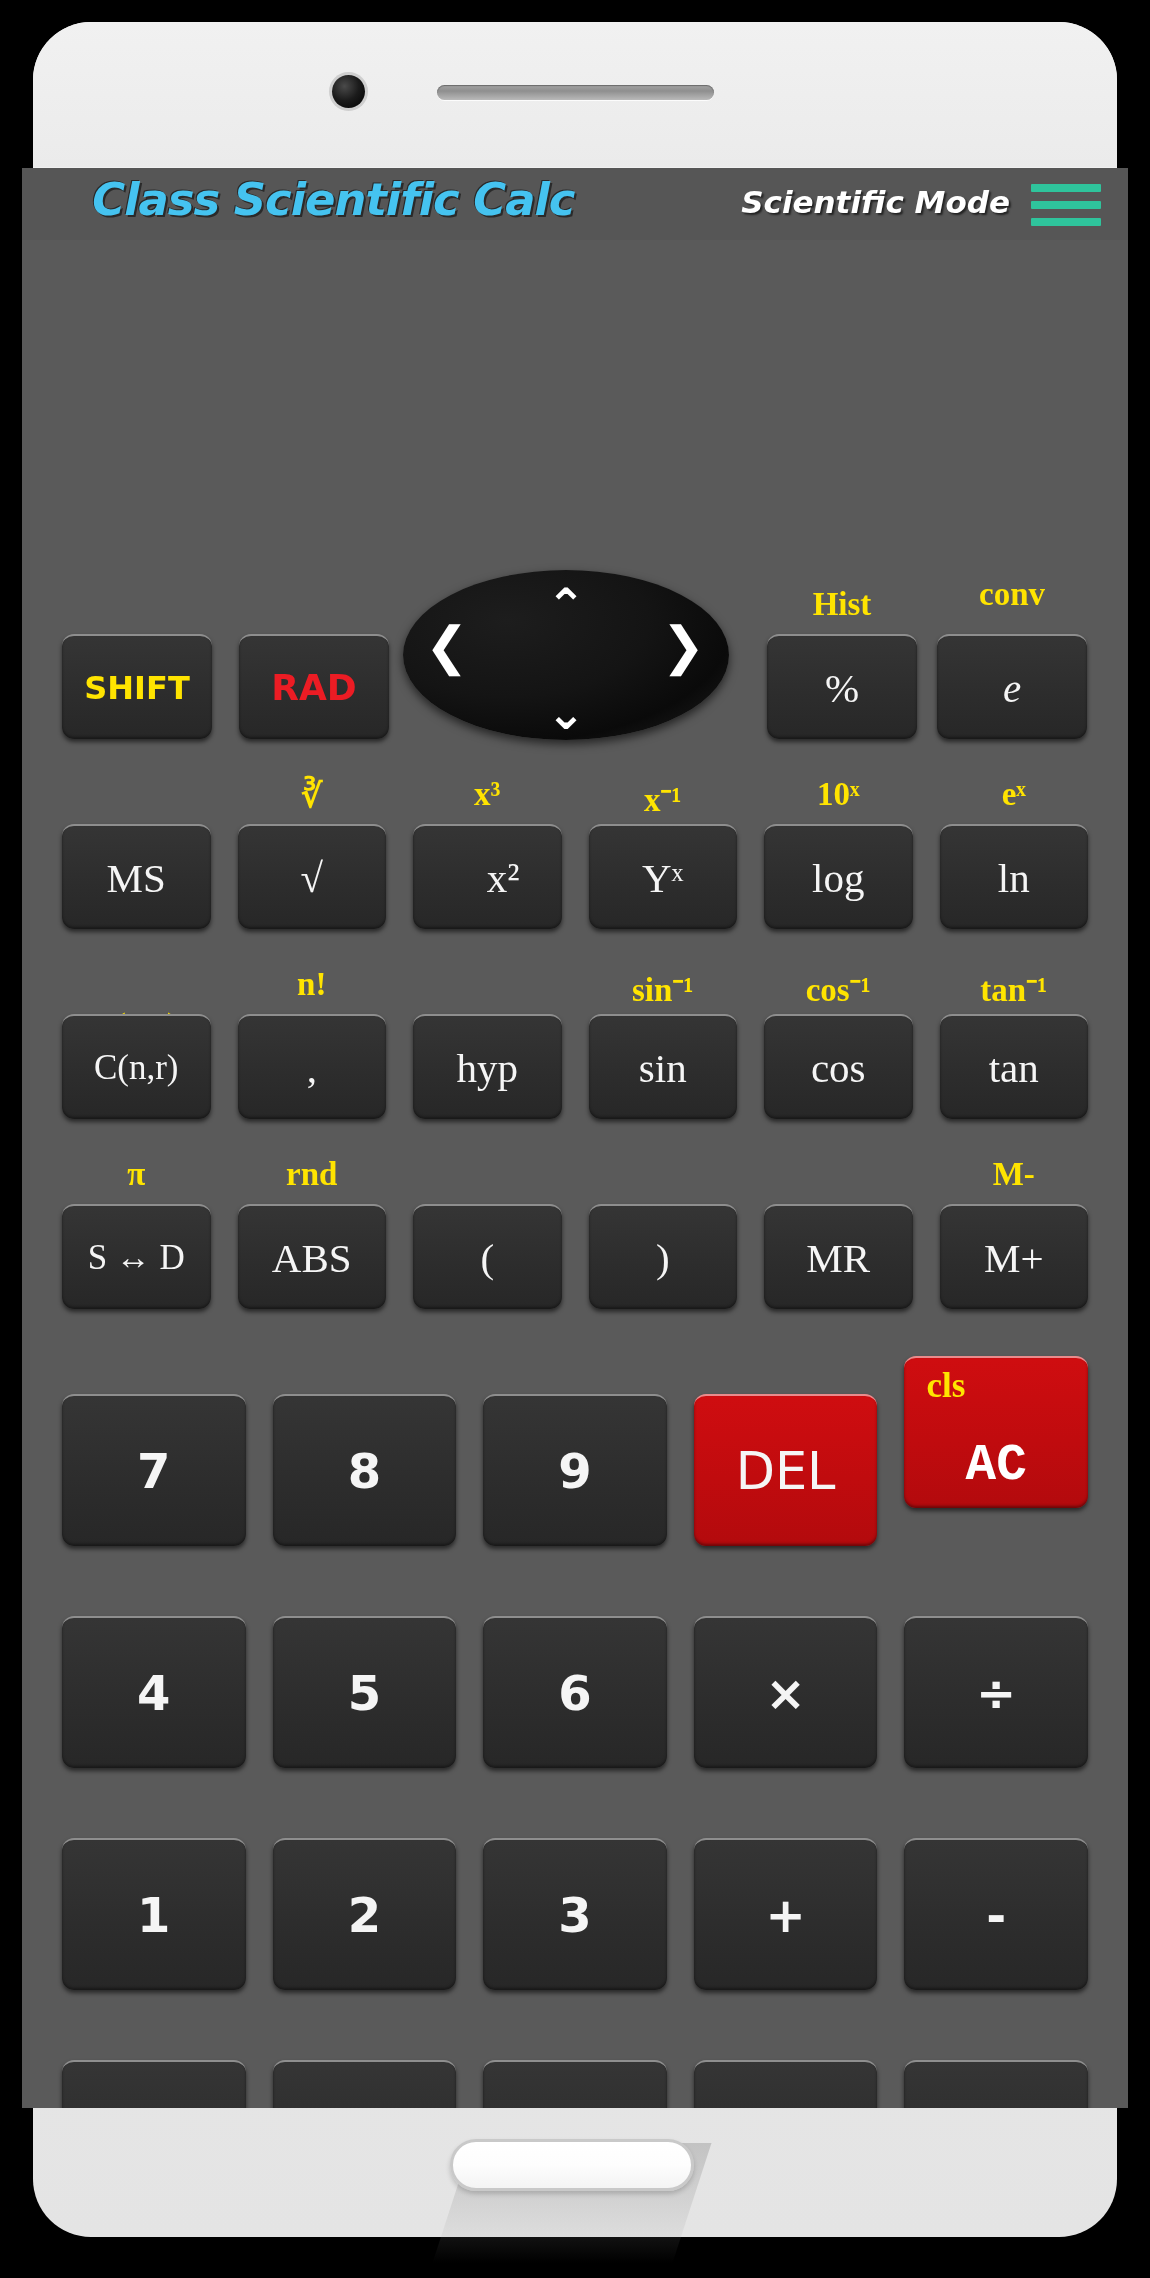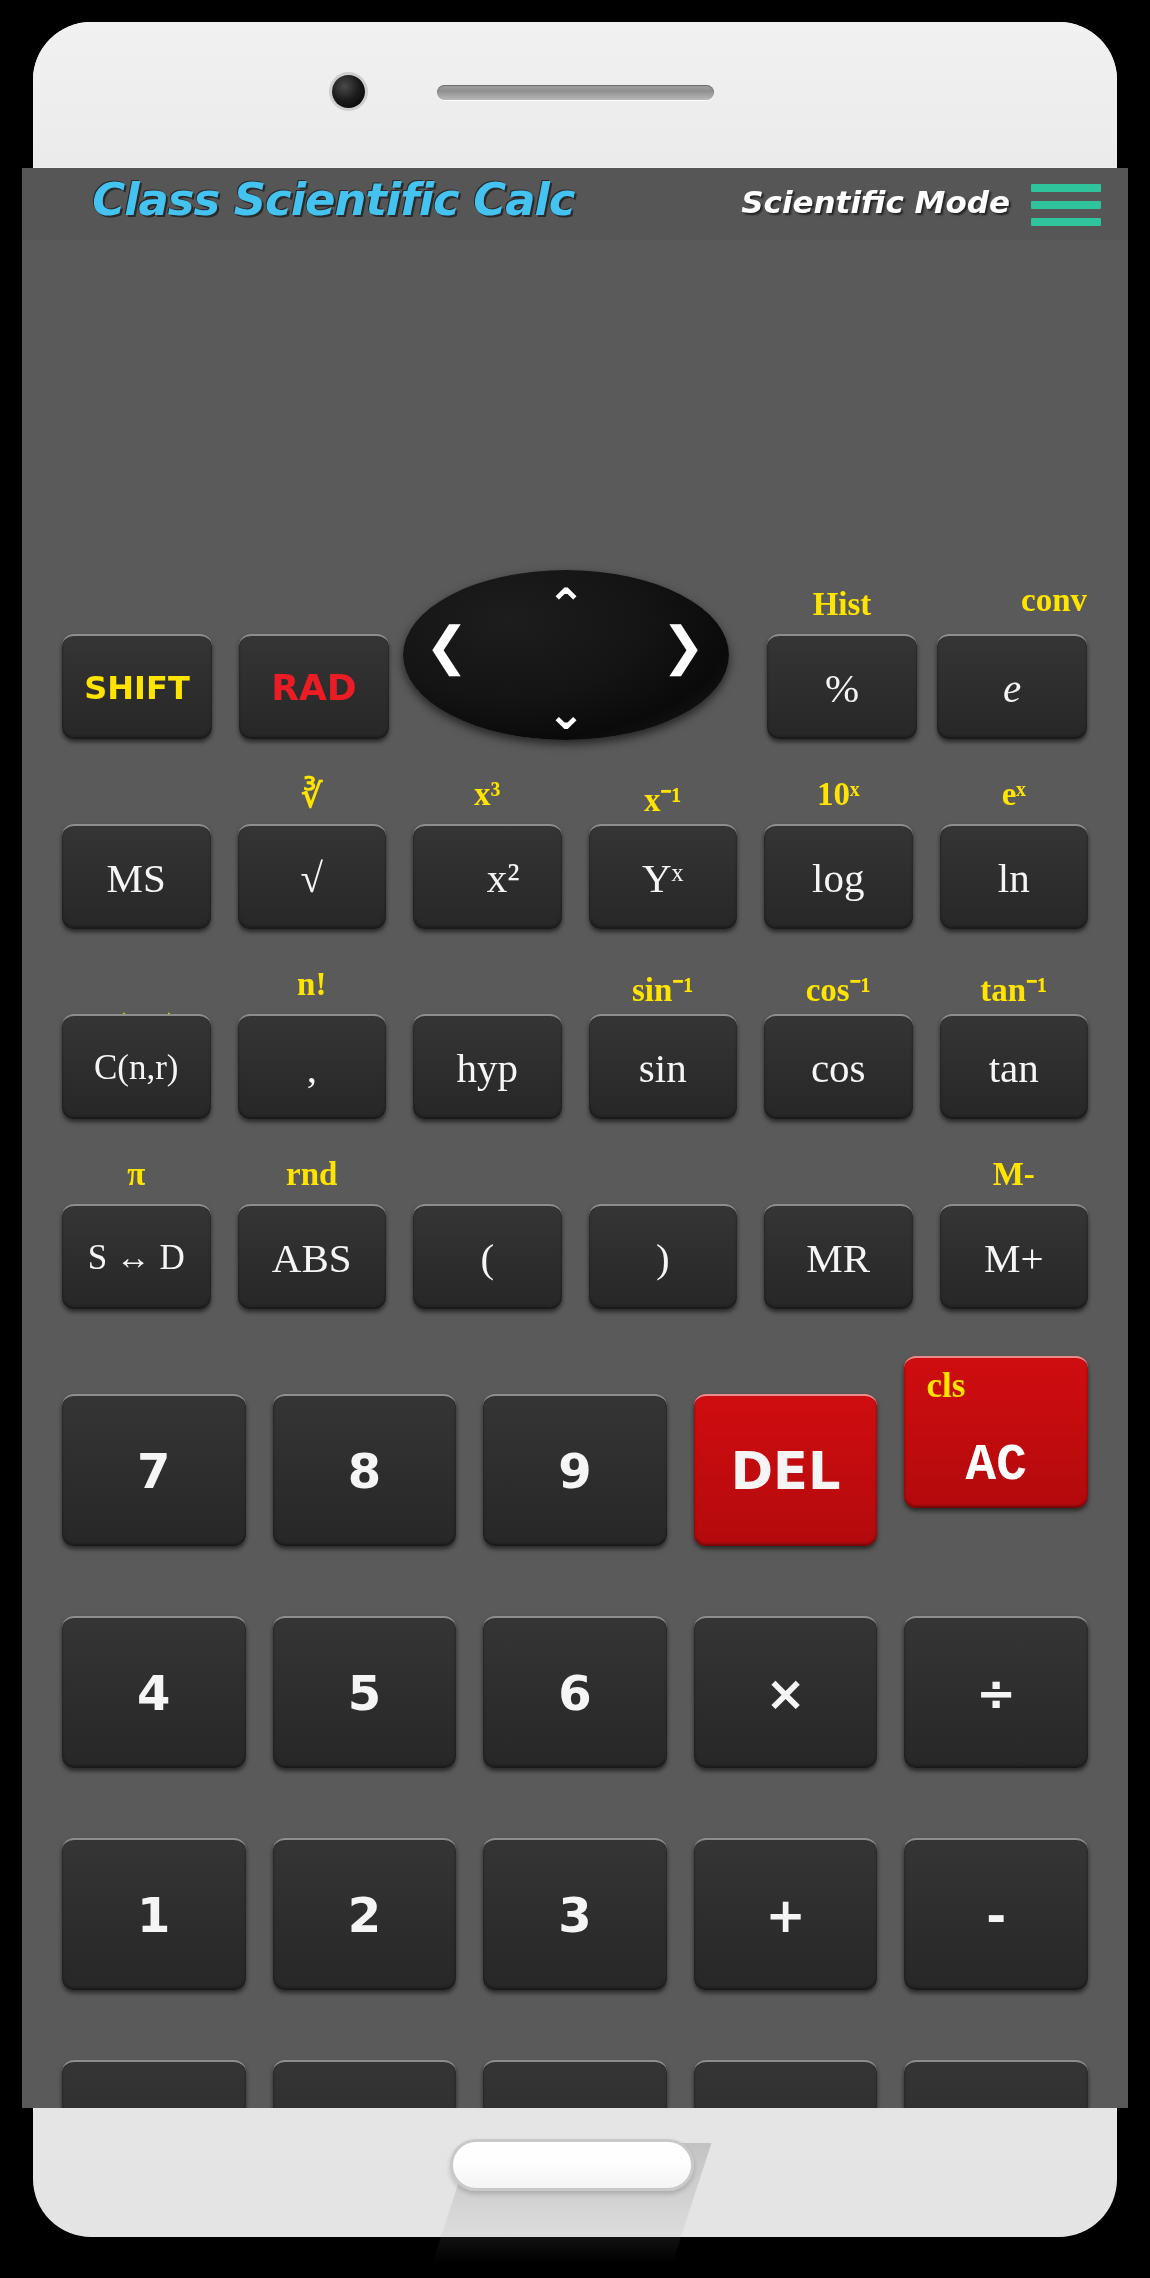--- a/index.html
+++ b/index.html
@@ -133,21 +133,21 @@
   
   .ac-inner{position:relative;width:100%;height:100%;}
   .ac-cls{
     position:absolute;left:22px;top:8px;
     font-family:"Liberation Serif",serif;font-weight:bold;font-size:35px;color:#ffe400;
   }
   .ac-main{
     position:absolute;left:0;right:0;bottom:14px;text-align:center;
     font-family:Liberation Mono, monospace;font-weight:bold;font-size:51px;color:#fff;
   }
-  .del-main{font-family:"DejaVu Sans",sans-serif;font-weight:bold;font-size:51px;}
+  .del-main{font-family:"DejaVu Sans",sans-serif;font-weight:normal;font-size:51px;}
 
   .shift-txt{color:#ffe400;font-family:"DejaVu Sans",sans-serif;font-weight:bold;font-size:32px;}
   .rad-txt{color:#ec1c24;font-family:"DejaVu Sans",sans-serif;font-weight:bold;font-size:36px;}
 </style>
 </head>
 <body>
 
 <div class="phone">
   <div class="body-shell"></div>
   <div class="top-bezel"></div>
@@ -181,21 +181,21 @@
         <span class="chev chev-dn">⌄</span>
         <span class="chev chev-lt">❮</span>
         <span class="chev chev-rt">❯</span>
       </div>
 
       <div class="shiftlbl" style="left:745px;top:22px;width:150px;">Hist</div>
       <div class="key" style="left:745px;top:70px;width:150px;height:105px;">
         <span>%</span>
       </div>
 
-      <div class="shiftlbl" style="left:915px;top:18px;width:150px;text-align:right;">conv</div>
+      <div class="shiftlbl" style="left:915px;top:12px;width:150px;">conv</div>
       <div class="key" style="left:915px;top:70px;width:150px;height:105px;">
         <span style="font-style:italic;">e</span>
       </div>
 
       <div id="gen">
           <div class="key" style="left: 40px; top: 260px; width: 148.5px; height: 105px;">
             <span>MS</span>
           </div>
           <div class="shiftlbl" style="left: 215.5px; top: 212px; width: 148.5px;">∛</div>
           <div class="key" style="left: 215.5px; top: 260px; width: 148.5px; height: 105px;">

